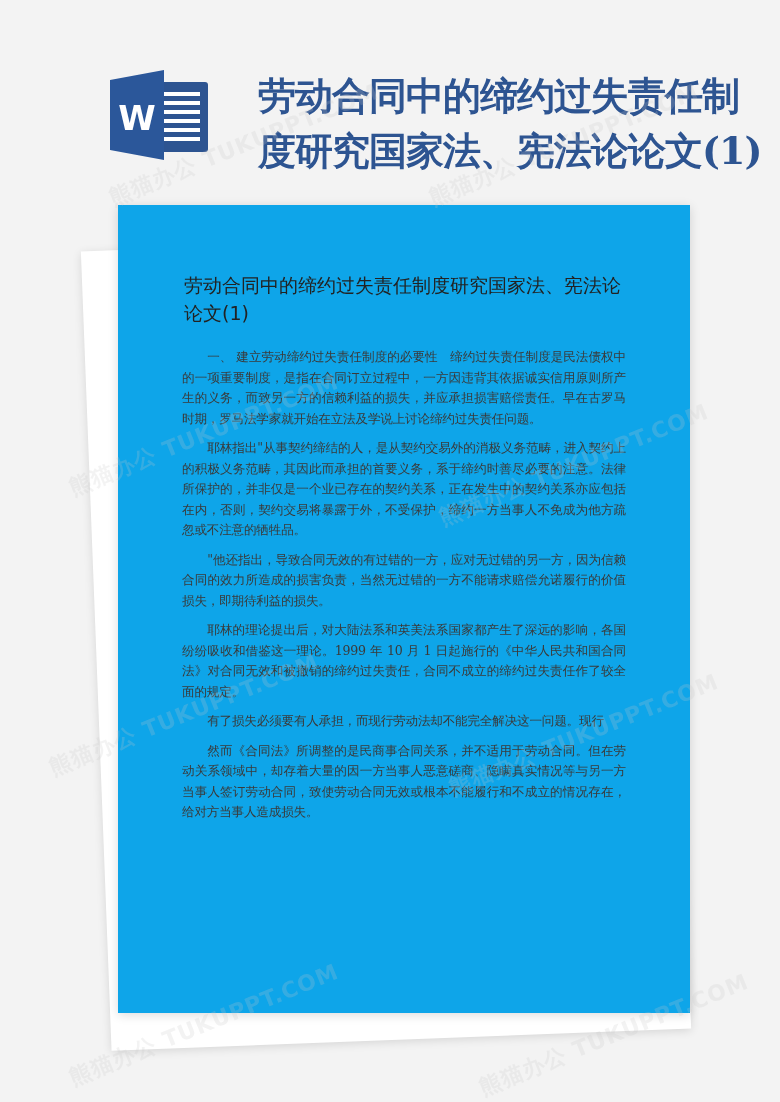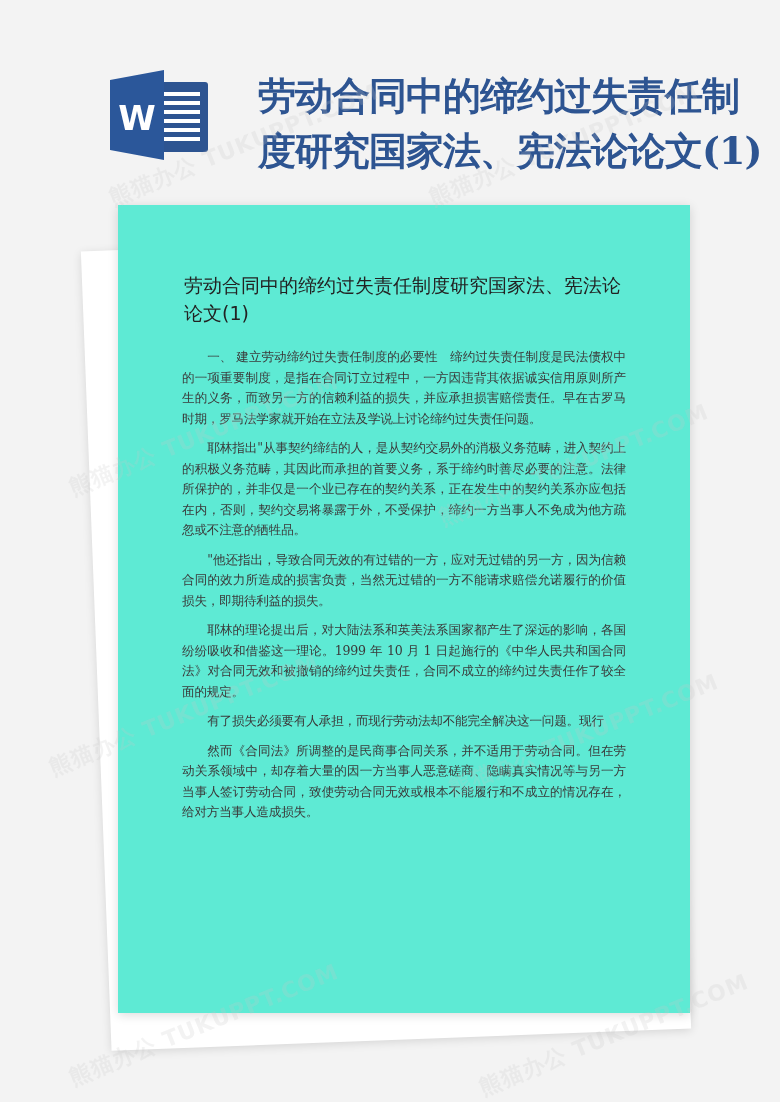--- a/index.html
+++ b/index.html
@@ -46,21 +46,21 @@
       width: 580px; height: 800px;
       background: #ffffff;
       transform: rotate(-2.2deg);
       transform-origin: center;
       box-shadow: 0 2px 10px rgba(0,0,0,0.12);
     }
     .paper-front {
       position: absolute;
       left: 118px; top: 205px;
       width: 572px; height: 808px;
-      background: #5eead4;
+      background: #0ea5e9;
       box-shadow: 0 2px 10px rgba(0,0,0,0.14);
     }
 
     .doc-title {
       position: absolute;
       left: 66px; top: 66px;
       width: 440px;
       font-family: "DejaVu Sans", "Liberation Sans", sans-serif;
       font-size: 19px;
       line-height: 28px;

